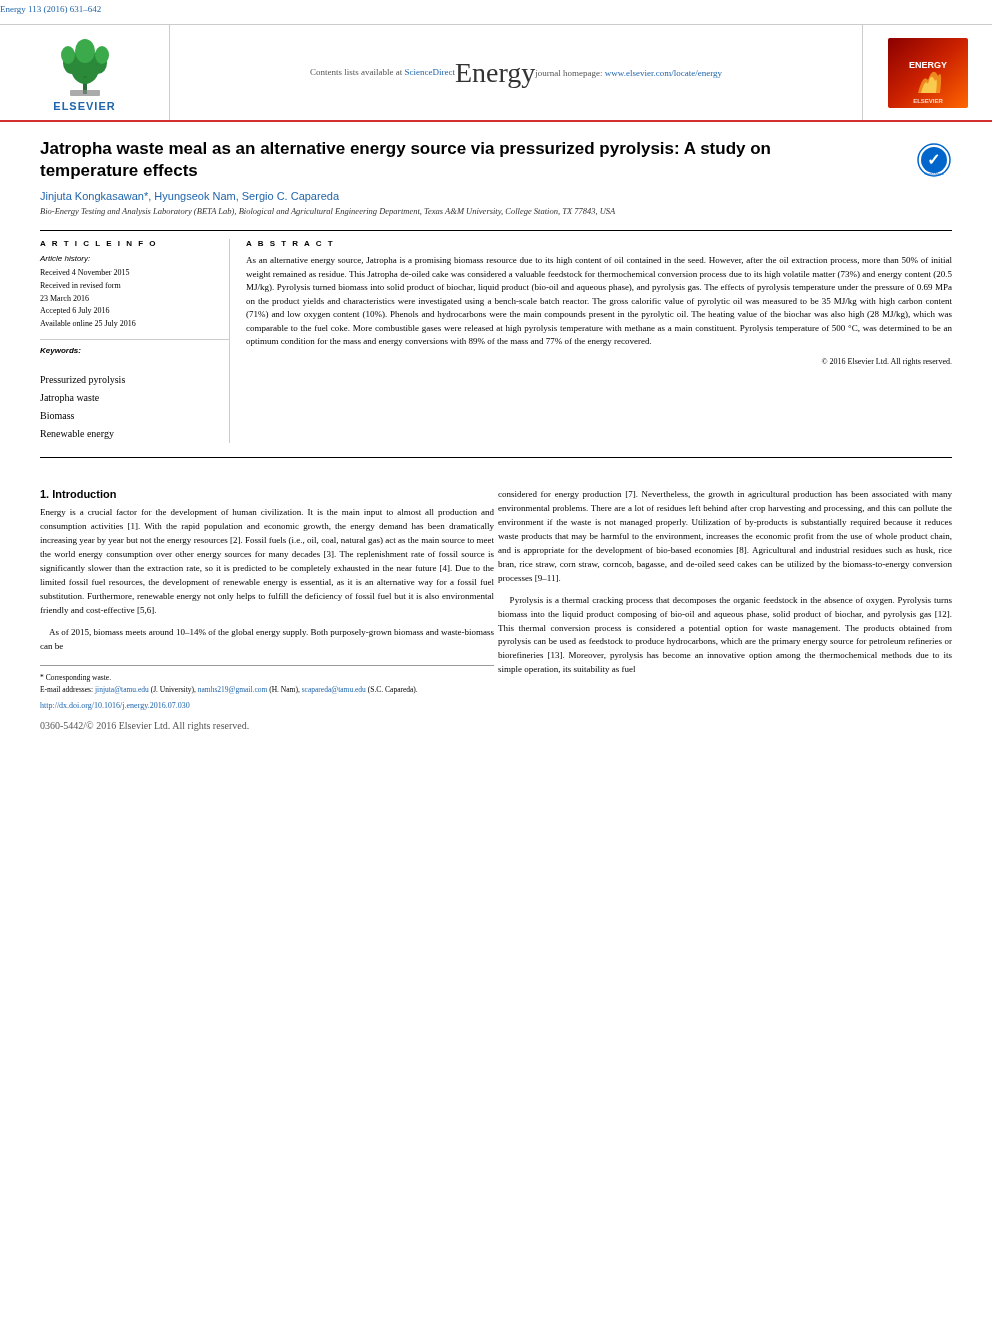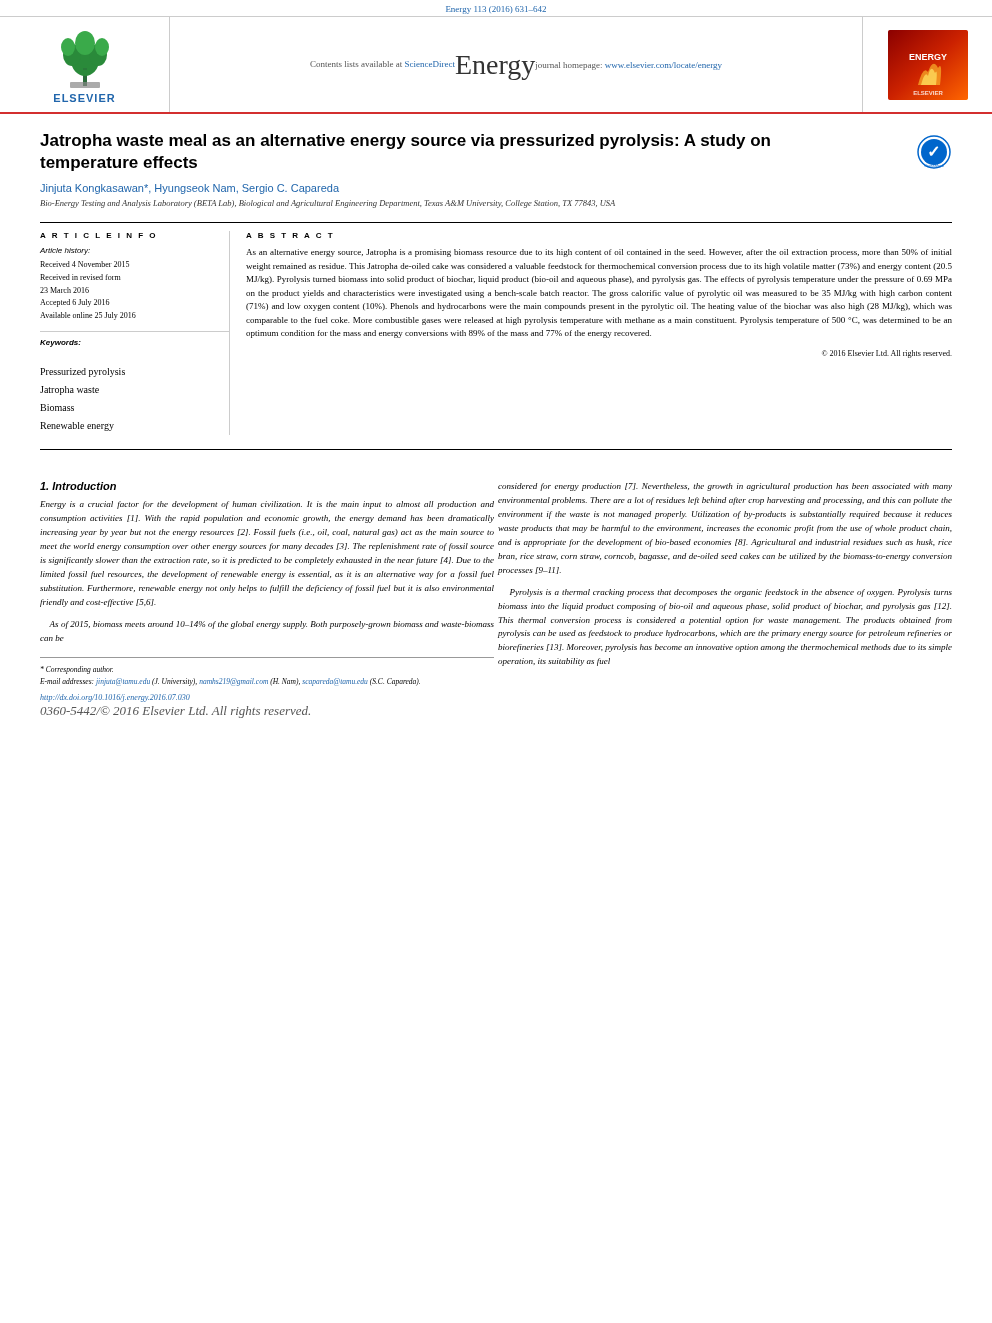--- a/index.html
+++ b/index.html
@@ -7,22 +7,22 @@
       background: #fff;
       font-family: 'Times New Roman', Times, serif;
       font-size: 10px;
       color: #000;
       width: 992px;
       min-height: 1323px;
     }
 
     
     .top-bar {
-      text-align: center;
-      padding: 4px 0 2px 0;
+      text-align: left;
+      padding: 4px 0 10px 0;
       font-size: 9px;
       color: #2166ac;
       border-bottom: 1px solid #ccc;
     }
 
     
     .journal-header {
       display: flex;
       align-items: stretch;
       border-bottom: 2px solid #d32f2f;
@@ -230,21 +230,20 @@
     }
 
     
     .body-content {
       padding: 0 40px 20px 40px;
     }
 
     .body-two-col {
       display: flex;
       gap: 4px;
-      font-style: italic;
     }
     .body-left {
       flex: 1;
     }
     .body-right {
       flex: 1;
     }
 
     .section-heading {
       font-family: Arial, sans-serif;
@@ -277,23 +276,23 @@
       font-size: 7.5px;
       text-align: right;
     }
 
     .doi-line {
       font-size: 8px;
       color: #2166ac;
       margin-top: 6px;
     }
     .issn-line {
-      font-size: 13px;
+      font-size: 10px;
       color: #555;
-      margin-top: 1px;
+      margin-top: 10px;
     }
 
     
     .elsevier-svg { width: 80px; height: 65px; }
   </style>
 </head>
 <body>
 
 <div class="top-bar">
   <span>Energy 113 (2016) 631–642</span>
@@ -424,21 +423,21 @@
       <p class="body-para">
         <span>Energy is a crucial factor for the development of human civilization. It is the main input to almost all production and consumption activities [1]. With the rapid population and economic growth, the energy demand has been dramatically increasing year by year but not the energy resources [2]. Fossil fuels (i.e., oil, coal, natural gas) act as the main source to meet the world energy consumption over other energy sources for many decades [3]. The replenishment rate of fossil source is significantly slower than the extraction rate, so it is predicted to be completely exhausted in the near future [4]. Due to the limited fossil fuel resources, the development of renewable energy is essential, as it is an alternative way for a fossil fuel substitution. Furthermore, renewable energy not only helps to fulfill the deficiency of fossil fuel but it is also environmental friendly and cost-effective [5,6].</span>
       </p>
 
       <p class="body-para">
         <span>&nbsp;&nbsp;&nbsp;&nbsp;As of 2015, biomass meets around 10–14% of the global energy supply. Both purposely-grown biomass and waste-biomass can be</span>
       </p>
 
       <div class="footnotes">
         <div class="footnote-text">
-          <span>* Corresponding author.</span>
+          <span>* Corresponding waste.</span>
         </div>
         <div class="footnote-text">
           <span>E-mail addresses:</span>
           <span class="footnote-link">jinjuta@tamu.edu</span>
           <span> (J. University), </span>
           <span class="footnote-link">namhs219@gmail.com</span>
           <span> (H. Nam), </span>
           <span class="footnote-link">scapareda@tamu.edu</span>
           <span> (S.C. Capareda).</span>
         </div>

